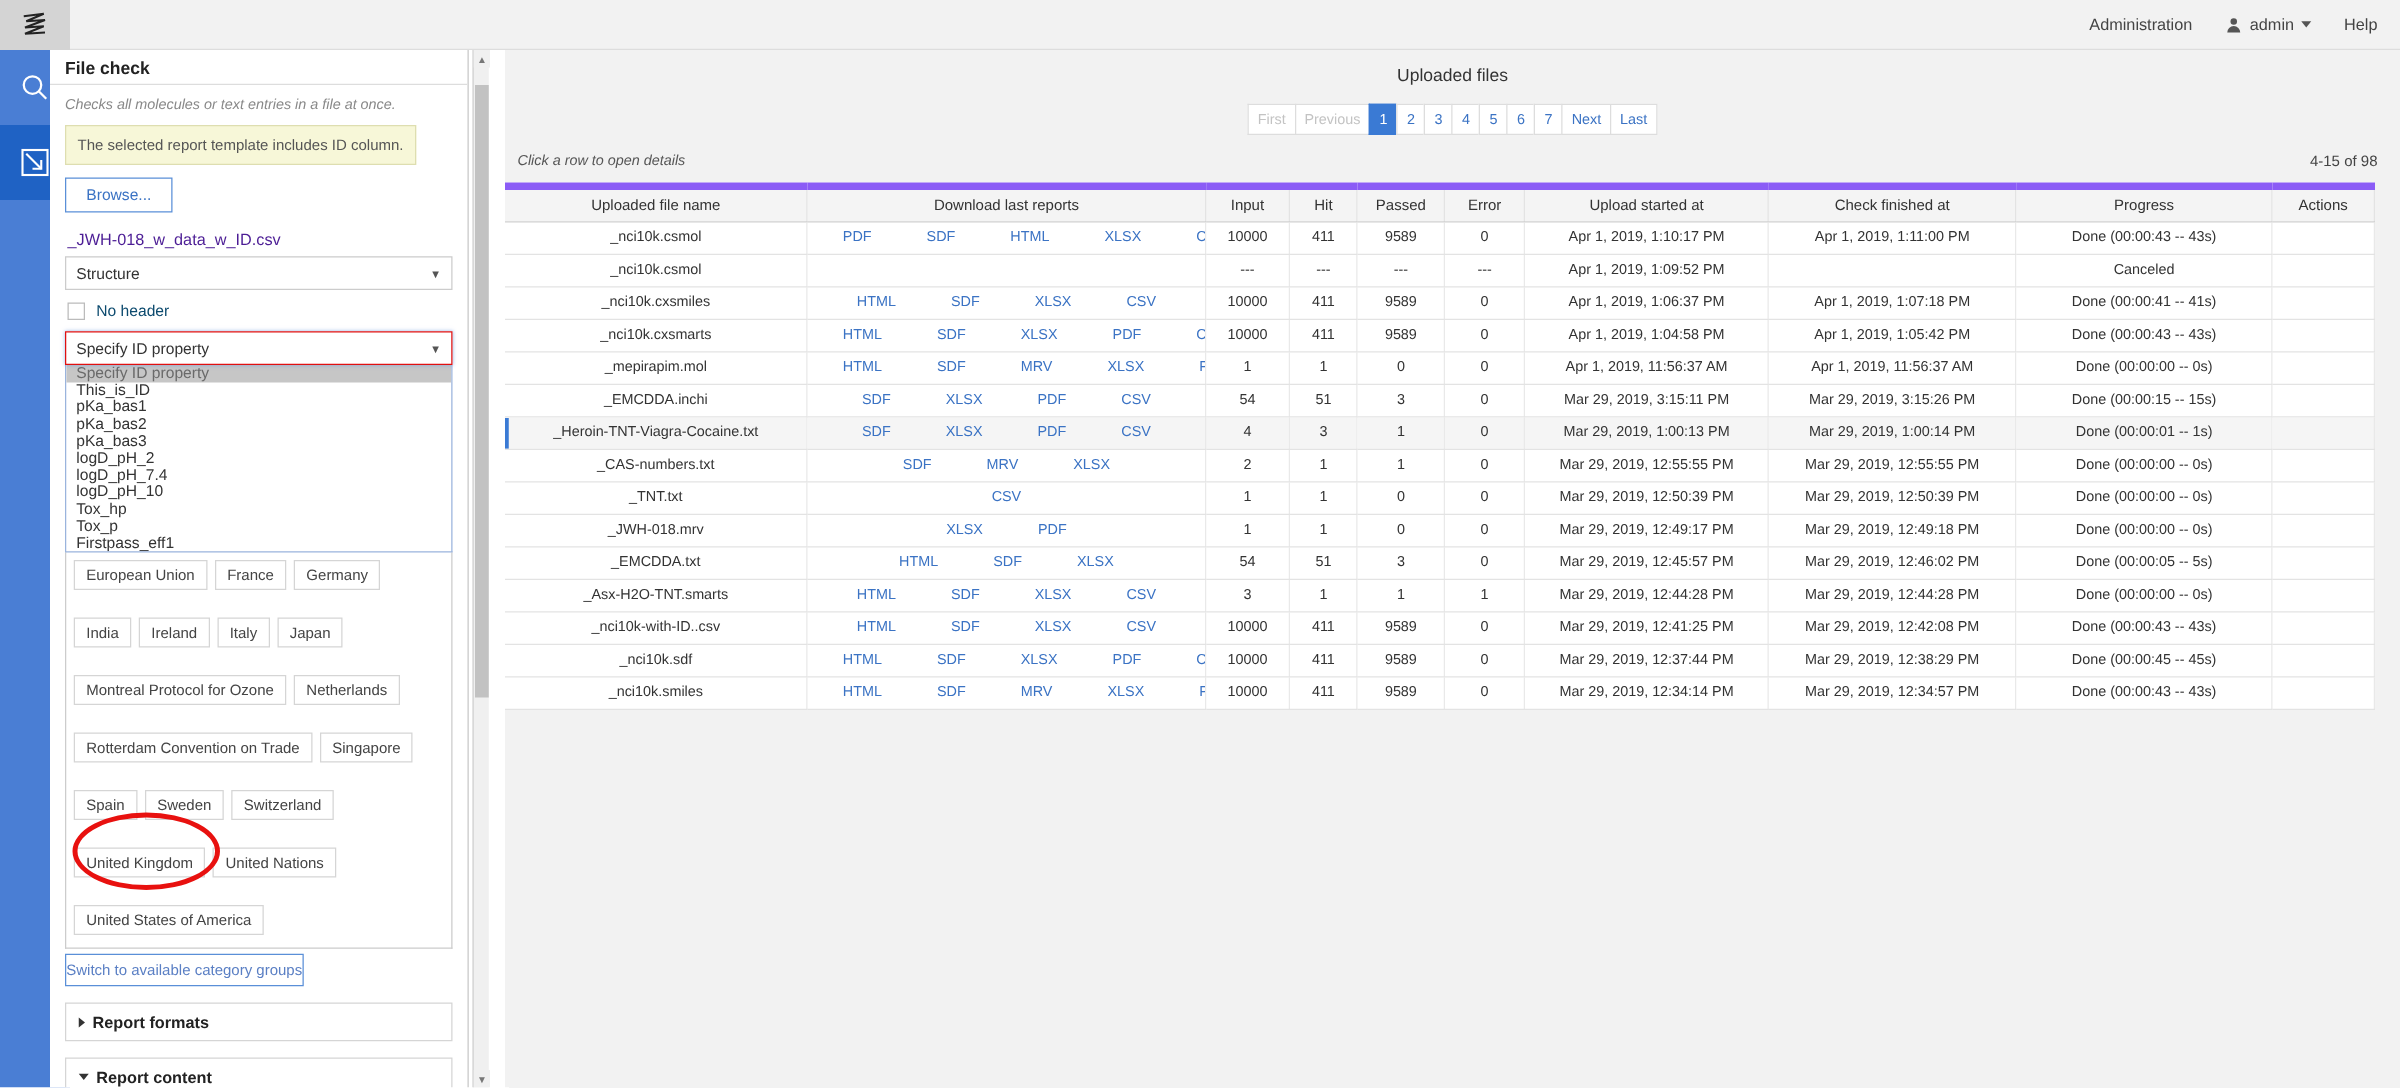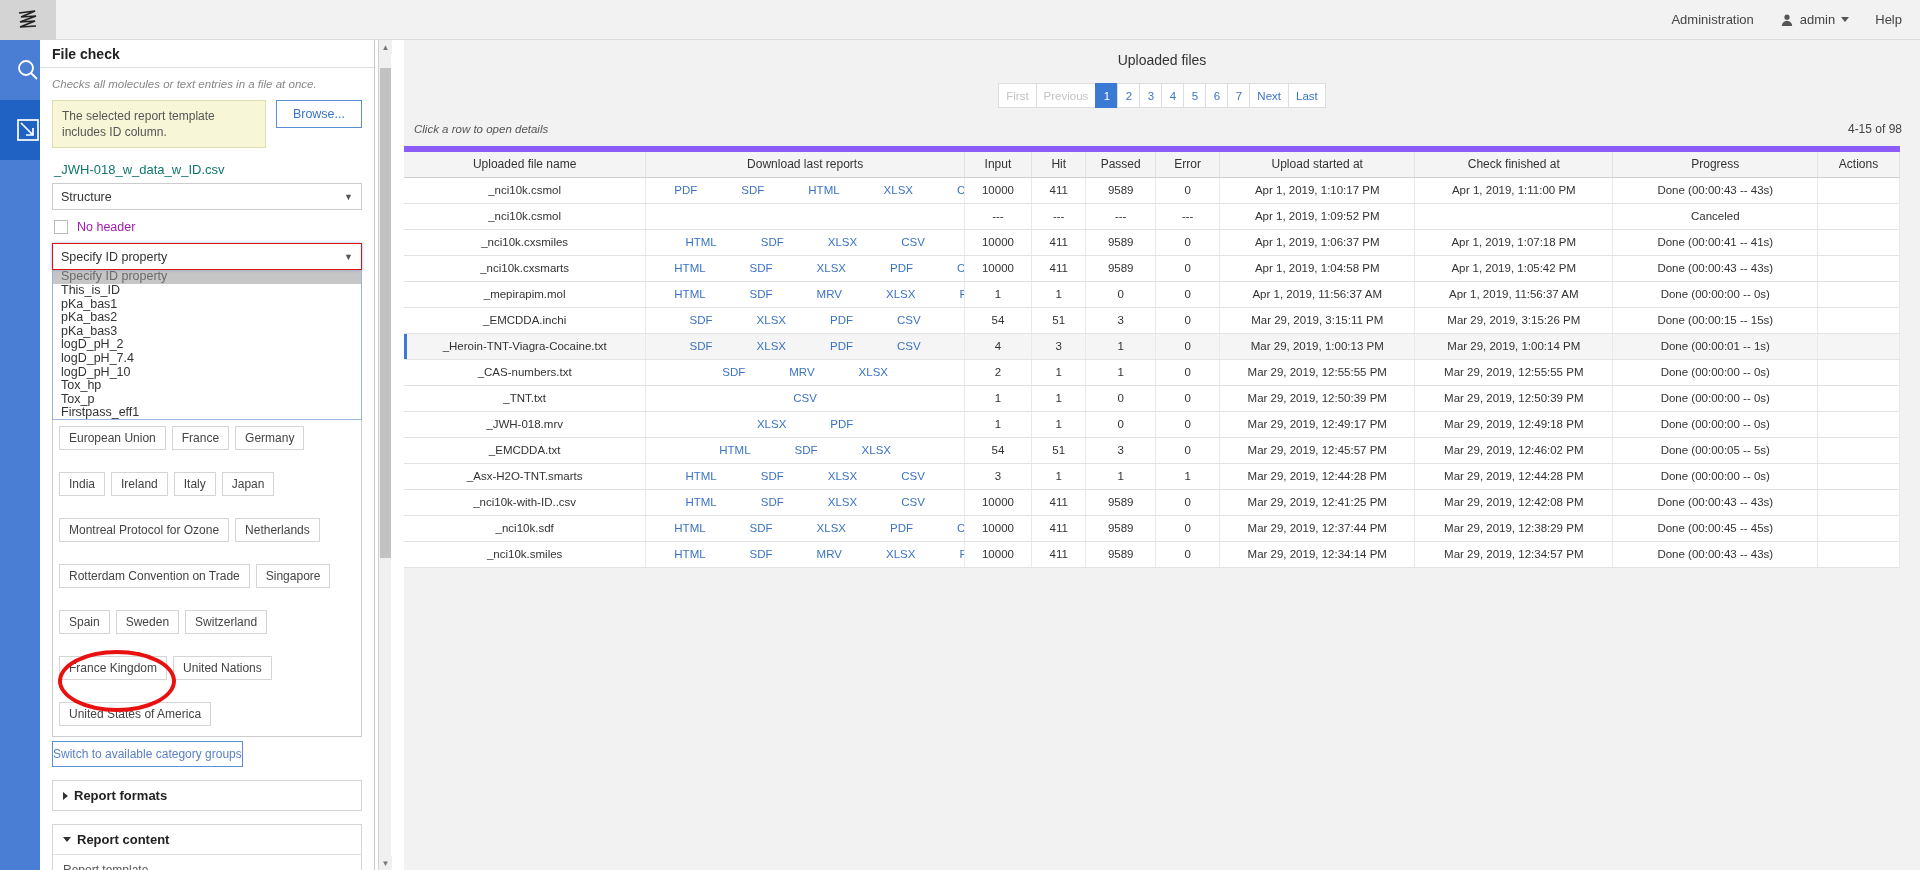--- a/index.html
+++ b/index.html
@@ -68,21 +68,21 @@
     padding-left: 12px;
     font-weight: bold; font-size: 14px;
     color: #222;
     border-bottom: 1px solid #ddd;
   }
   .sb-body { padding: 0 12px; }
   .sb-sub {
     font-style: italic; color: #888; font-size: 11.5px;
     padding: 10px 0 10px 0;
   }
-  .warn-row { display: flex; gap: 10px; align-items: flex-start; }
+  .warn-row { display: flex; gap: 10px; align-items: flex-start; flex-direction: column; }
   .warnbox {
     flex: 1;
     background: #f7f7d8;
     border: 1px solid #dedeb0;
     padding: 7px 9px;
     font-size: 12px;
     color: #555;
     line-height: 1.35;
   }
   .browse-btn {
@@ -90,21 +90,21 @@
     background: #fff;
     color: #3b73c4;
     font-size: 12.5px;
     padding: 7px 16px;
     cursor: pointer;
     white-space: nowrap;
     height: 28px;
     line-height: 13px;
   }
   .filename {
-    font-size: 13px; color: #0f766e;
+    font-size: 13px; color: #4c1d95;
     padding: 14px 0 6px 2px;
   }
   .select-box {
     border: 1px solid #ccc;
     background: #fff;
     height: 27px;
     display: flex; align-items: center;
     padding: 0 8px;
     font-size: 12.5px;
     color: #333;
@@ -112,21 +112,21 @@
     cursor: pointer;
   }
   .select-box .arw {
     position: absolute; right: 8px; top: 50%;
     transform: translateY(-50%);
     font-size: 9px; color: #555;
   }
   .chk-row {
     display: flex; align-items: center; gap: 9px;
     padding: 10px 0 9px 2px;
-    font-size: 12.5px; color: #a21caf;
+    font-size: 12.5px; color: #0c4a6e;
   }
   .chkbox {
     width: 14px; height: 14px;
     border: 1px solid #bbb; background: #fff;
   }
   .select-box.focused {
     border: 1px solid #e01010;
     box-shadow: 0 0 3px rgba(90,140,220,.6);
   }
   .dd-list {
@@ -375,21 +375,21 @@
           <div class="tag">Ireland</div>
           <div class="tag">Italy</div>
           <div class="tag">Japan</div>
           <div class="tag">Montreal Protocol for Ozone</div>
           <div class="tag">Netherlands</div>
           <div class="tag">Rotterdam Convention on Trade</div>
           <div class="tag">Singapore</div>
           <div class="tag">Spain</div>
           <div class="tag">Sweden</div>
           <div class="tag">Switzerland</div>
-          <div class="tag">France Kingdom</div>
+          <div class="tag">United Kingdom</div>
           <div class="tag">United Nations</div>
           <div class="tag">United States of America</div>
         </div>
 
       <button class="switch-btn">Switch to available category groups</button>
 
       <div class="accordion">
         <div class="acc-head">
           <span class="tri-r"></span>
           <span>Report formats</span>

